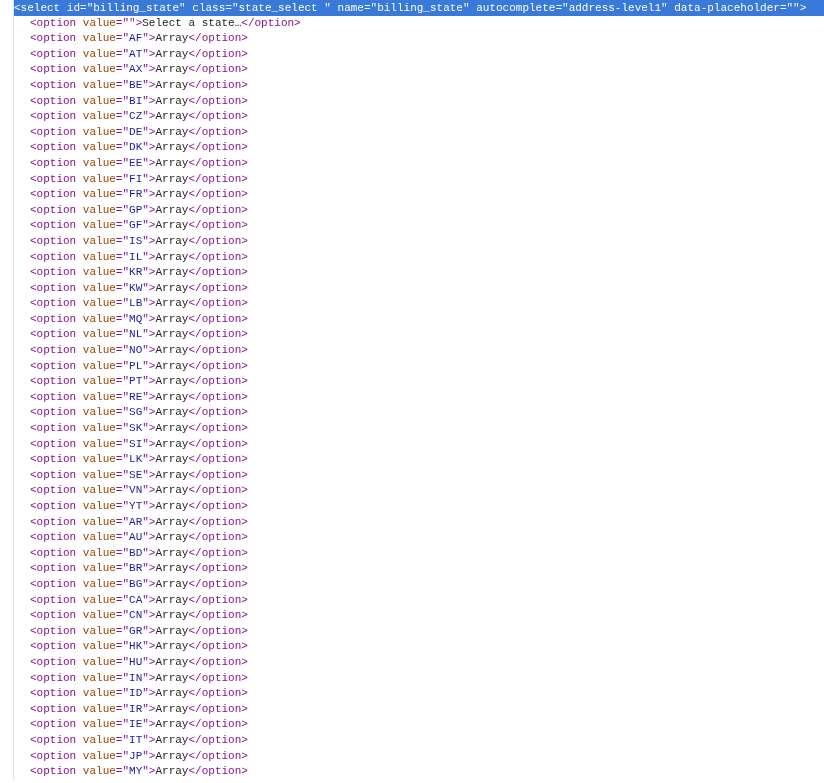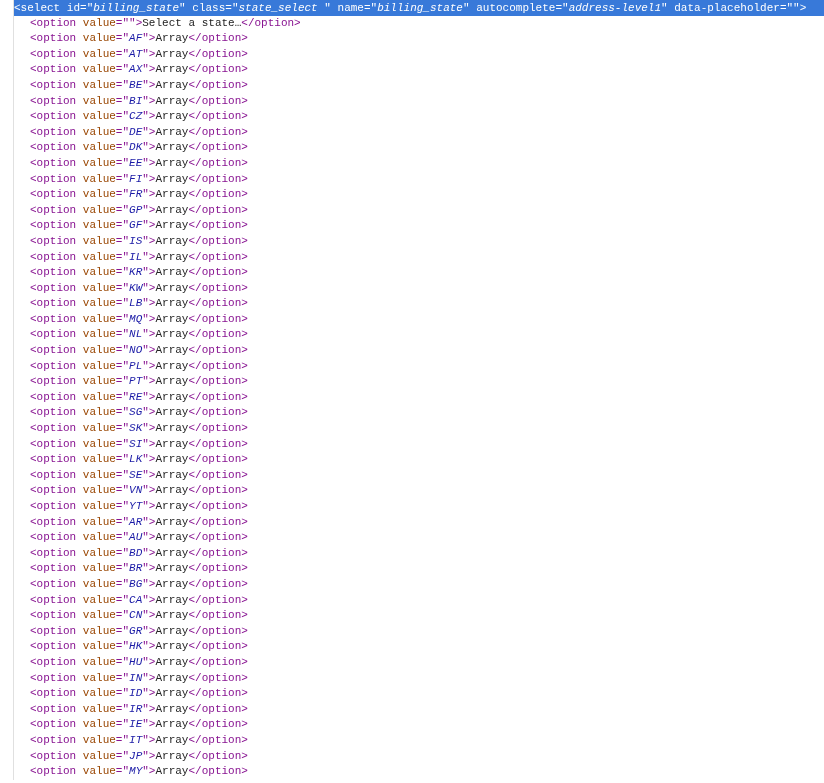--- a/index.html
+++ b/index.html
@@ -40,21 +40,21 @@
     color: #6e6e6e;
     font-size: 9px;
     vertical-align: middle;
     position: relative;
     top: -1px;
   }
   .row.highlight .toggle { color: #ffffff; }
   .punct { color: #881391; }
   .tag { color: #881391; }
   .attr-name { color: #994500; }
-  .attr-value { color: #1a1aa6; font-style: italic; }
+  .attr-value { color: #1a1aa6; }
   .text { color: #222; }
   .gutter {
     position: absolute;
     left: 0; top: 0; bottom: 0;
     width: 14px;
     border-right: 1px solid #e0e0e0;
     background: #fff;
     pointer-events: none;
   }
   .code-area {

